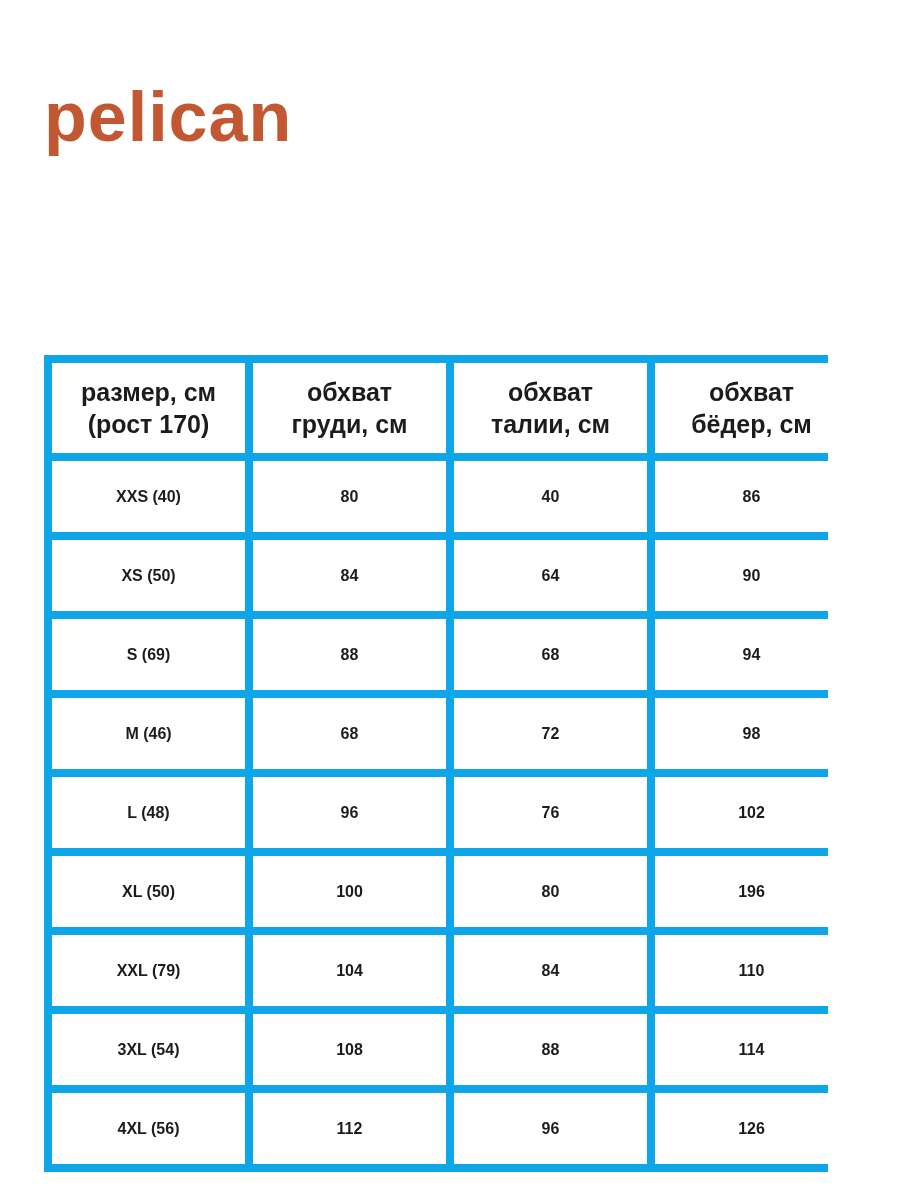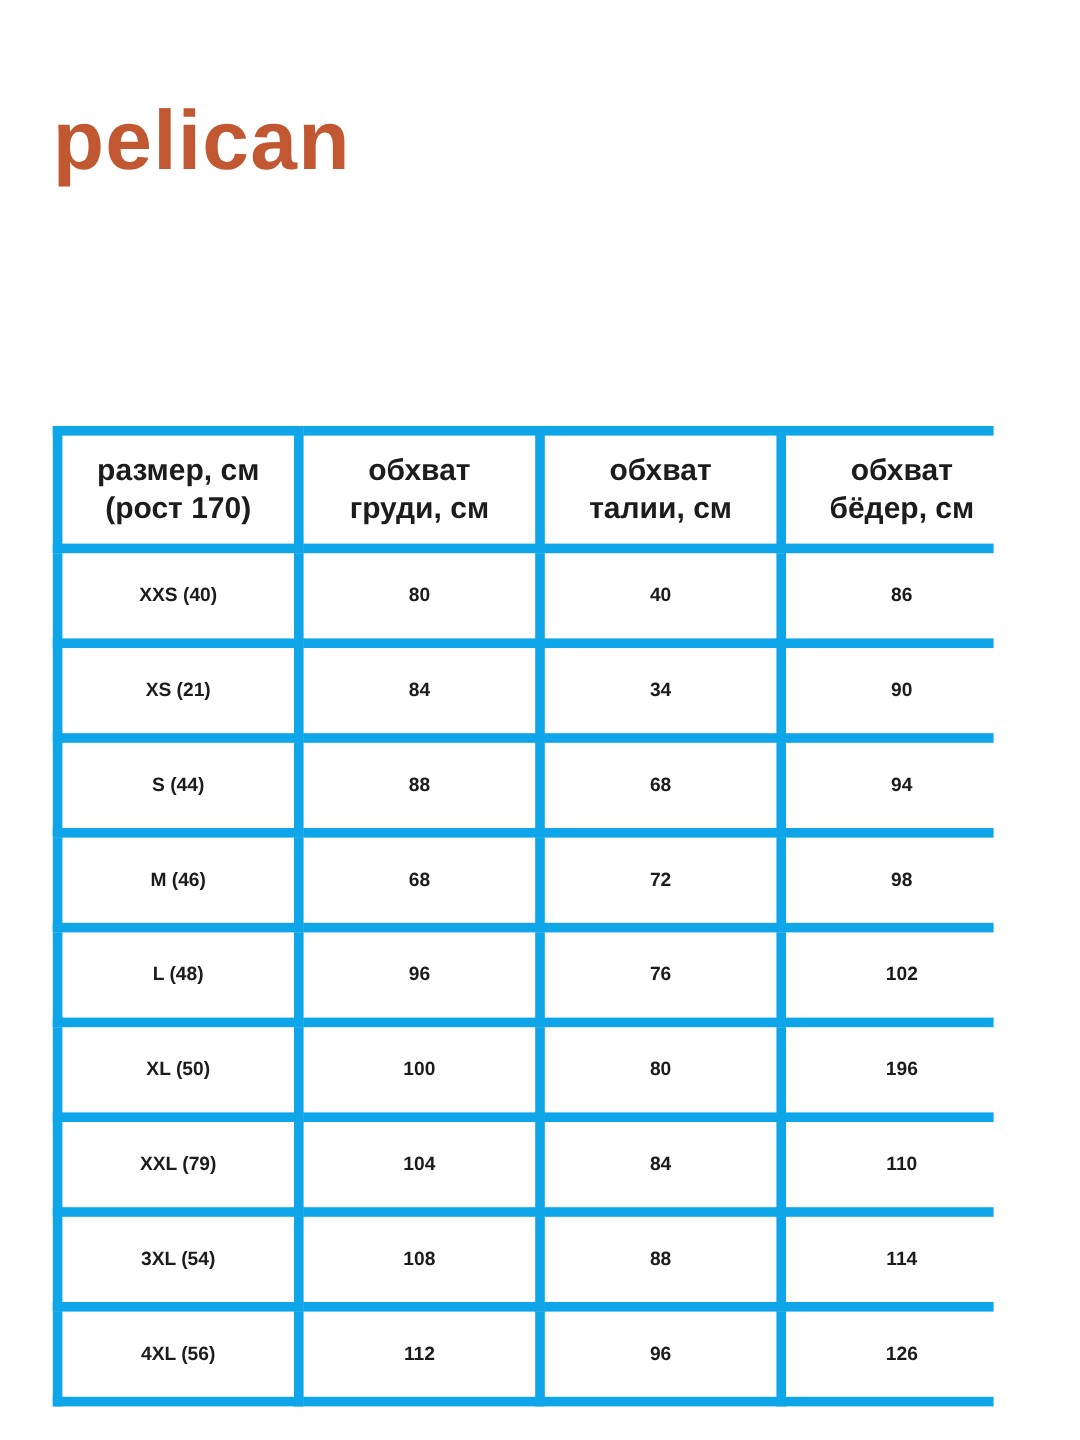--- a/index.html
+++ b/index.html
@@ -87,27 +87,27 @@
       </tr>
     </thead>
     <tbody>
       <tr>
         <td>XXS (40)</td>
         <td>80</td>
         <td>40</td>
         <td>86</td>
       </tr>
       <tr>
-        <td>XS (21)</td>
+        <td>XS (50)</td>
         <td>84</td>
-        <td>34</td>
+        <td>64</td>
         <td>90</td>
       </tr>
       <tr>
-        <td>S (44)</td>
+        <td>S (69)</td>
         <td>88</td>
         <td>68</td>
         <td>94</td>
       </tr>
       <tr>
         <td>M (46)</td>
         <td>68</td>
         <td>72</td>
         <td>98</td>
       </tr>

